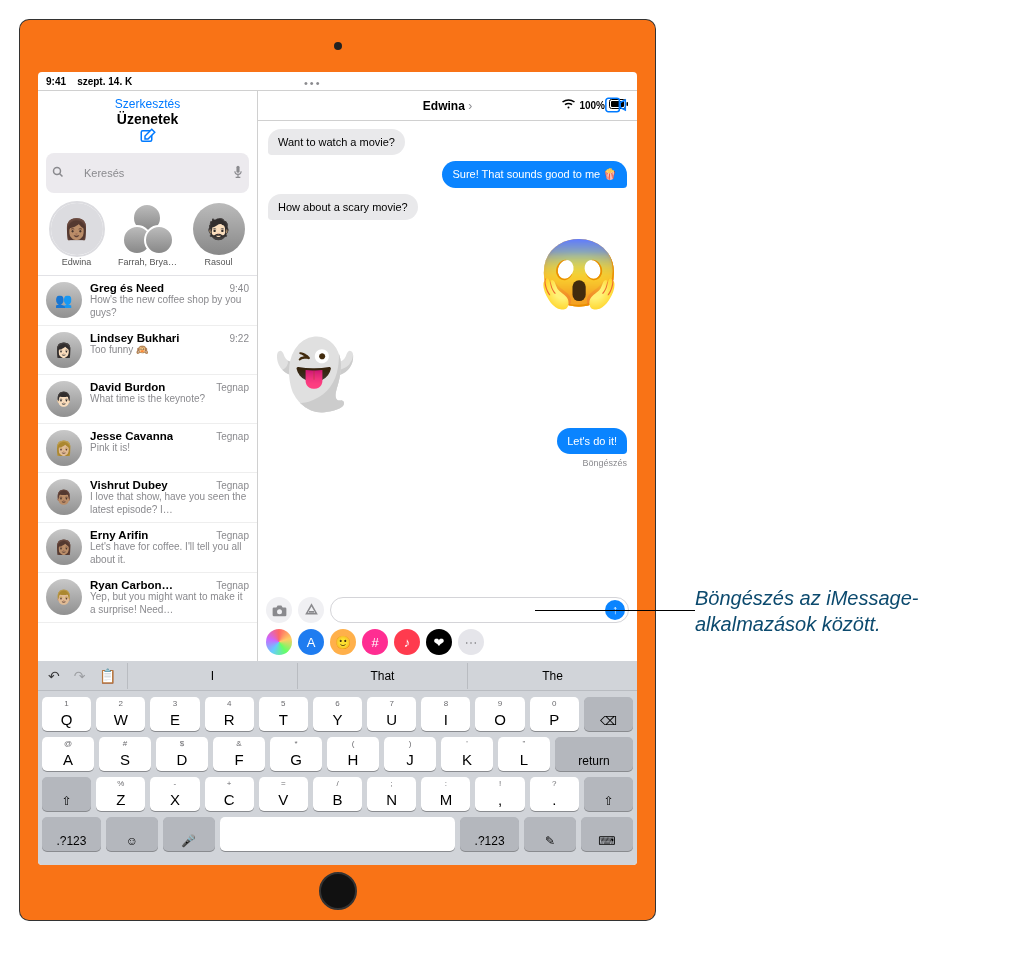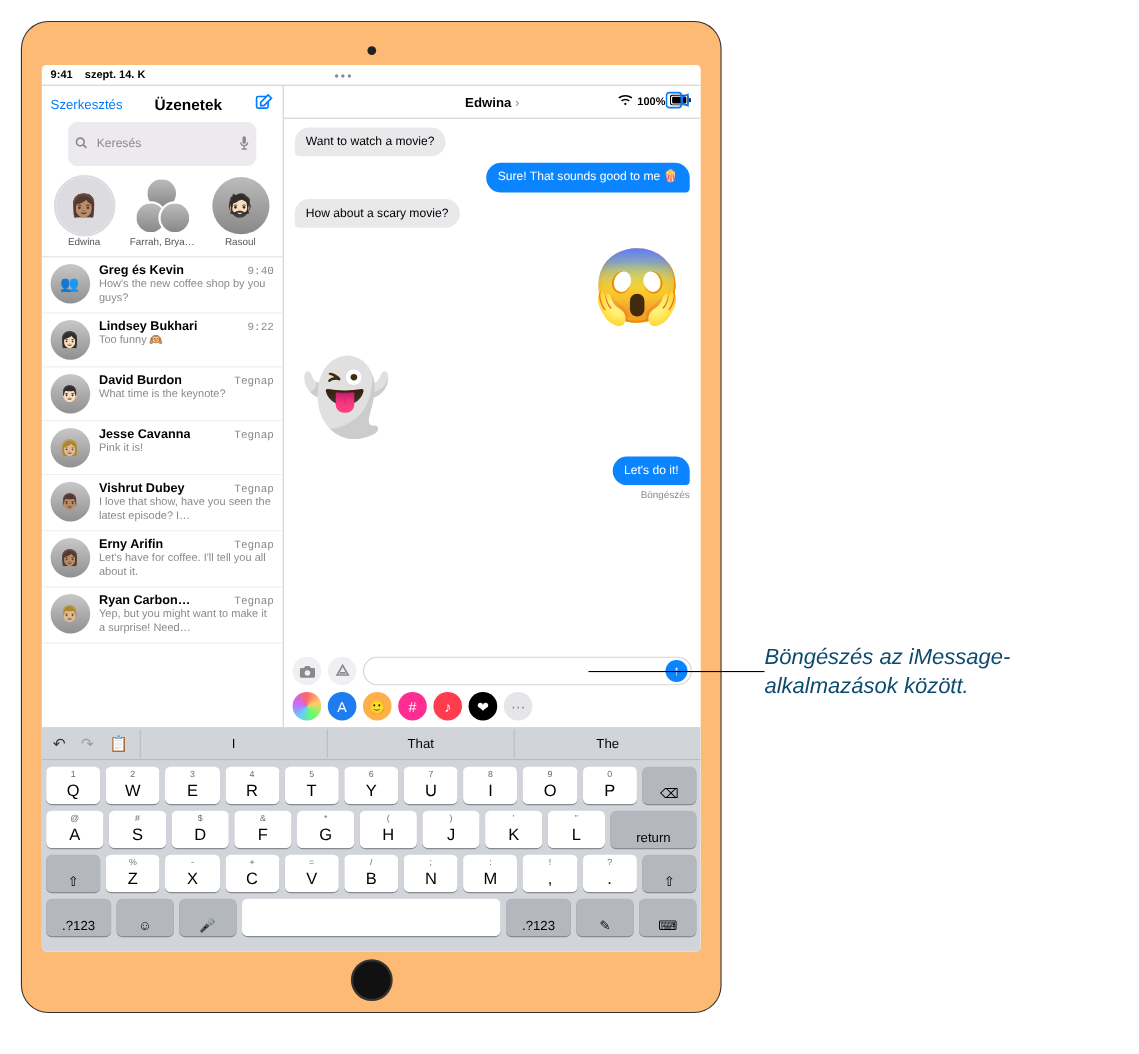--- a/index.html
+++ b/index.html
@@ -9,23 +9,23 @@
     display: flex;
     align-items: flex-start;
     gap: 40px;
     padding: 20px;
   }
 
   
   .ipad-frame {
     width: 660px;
     height: 900px;
-    background: #fdba74;
-    border-radius: 24px;
-    padding: 39px 18px 55px 18px;
+    background: #f97316;
+    border-radius: 9px;
+    padding: 52px 18px 55px 18px;
     position: relative;
     box-shadow: 0 0 0 1px #333;
   }
   .ipad-camera {
     position: absolute;
     top: 22px; left: 50%;
     width: 8px; height: 8px;
     border-radius: 50%;
     background: #222;
     transform: translateX(-50%);
@@ -74,34 +74,35 @@
     border-right: 0.5px solid #d0d0d0;
     display: flex;
     flex-direction: column;
     overflow: hidden;
   }
   .sidebar-top {
     display: flex;
     align-items: center;
     justify-content: space-between;
     padding: 6px 8px 2px 8px;
+    flex-direction: column;
   }
   .edit-btn { color: #007aff; font-size: 12px; }
   .sidebar-title { font-weight: 700; font-size: 14px; }
   .compose-btn { color: #007aff; }
   .search-bar {
-    margin: 4px 24px;
+    margin: 4px 8px;
     background: #eceaee;
     border-radius: 8px;
     height: 40px;
     display: flex;
     align-items: center;
     padding: 0 6px;
     color: #8a8a8e;
-    gap: 8px;
+    gap: 20px;
   }
 
   .pinned-row {
     display: flex;
     gap: 6px;
     padding: 6px 6px 8px 6px;
     border-bottom: 0.5px solid #e2e2e6;
   }
   .pinned {
     flex: 1;
@@ -141,21 +142,21 @@
   .avatar-sm {
     width:36px;height:36px;border-radius:50%;
     background: linear-gradient(#c8c8c8,#909090);
     flex-shrink:0;
     display:flex;align-items:center;justify-content:center;
     color:#fff;font-size:14px;
   }
   .conv-body { flex:1; min-width:0; }
   .conv-head { display:flex; justify-content:space-between; align-items:baseline; }
   .conv-name { font-weight:600; font-size:11.5px; white-space:nowrap; overflow:hidden; text-overflow:ellipsis; max-width:120px;}
-  .conv-time { font-size:10px; color:#8a8a8e;font-family:Liberation Mono, monospace; }
+  .conv-time { font-size:10px; color:#8a8a8e; }
   .conv-preview { font-size:10px; color:#8a8a8e; line-height:1.25; max-height:3.6em; overflow:hidden; }
 
   
   .main {
     flex:1;
     display:flex;
     flex-direction:column;
     position: relative;
   }
   .main-header {
@@ -371,21 +372,21 @@
             <div class="avatar-lg">🧔🏻</div>
             <span>Rasoul</span>
           </div>
         </div>
 
         <div class="conv-list">
           <div class="conv-item">
             <div class="avatar-sm">👥</div>
             <div class="conv-body">
                 <div class="conv-head">
-                  <span class="conv-name">Greg és Kevin</span>
+                  <span class="conv-name">Greg és Need</span>
                   <span class="conv-time">9:40</span>
                 </div>
                 <div class="conv-preview">How's the new coffee shop by you guys?</div>
               </div>
           </div>
           <div class="conv-item">
             <div class="avatar-sm">👩🏻</div>
             <div class="conv-body">
                 <div class="conv-head">
                   <span class="conv-name">Lindsey Bukhari</span>

